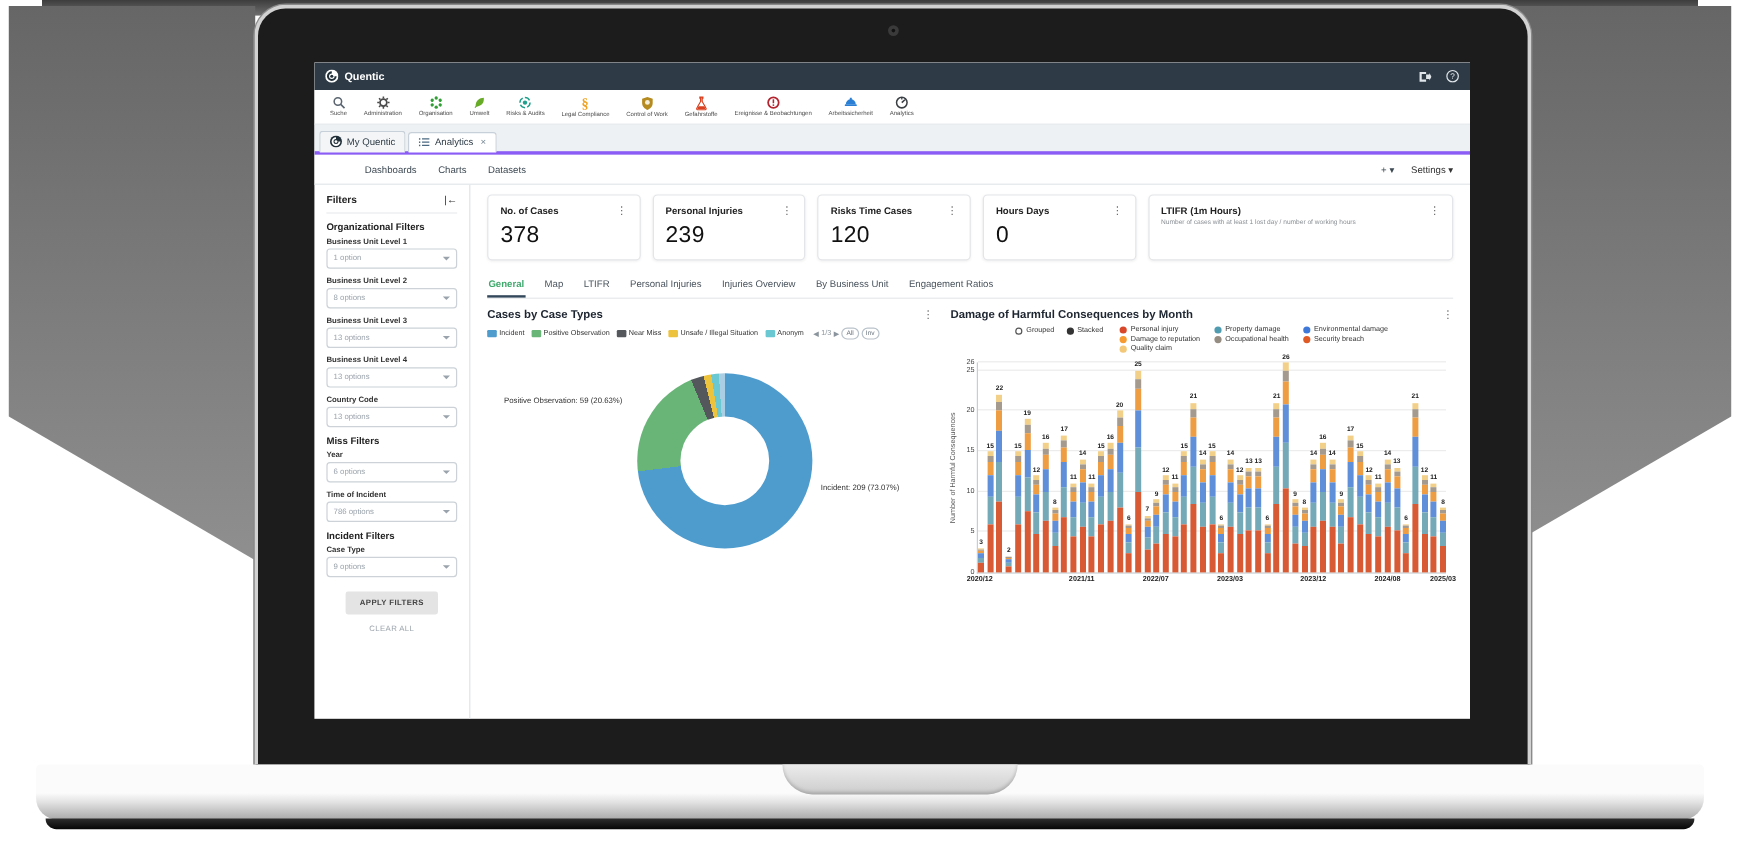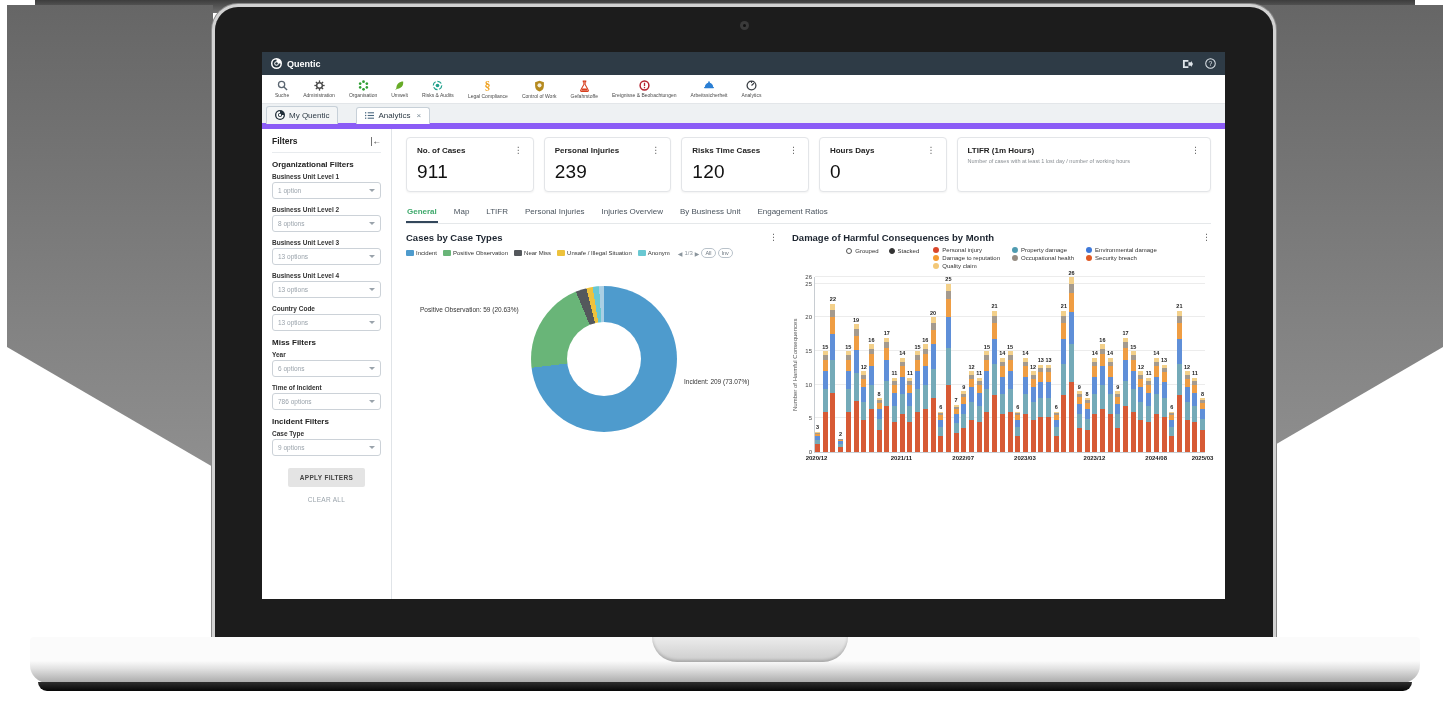--- a/index.html
+++ b/index.html
@@ -28,22 +28,22 @@
   .topbar{height:23px;background:#2e3b46;display:flex;align-items:center;padding:0 9px;flex:none;}
   .brand{display:flex;align-items:center;gap:5px;color:#fff;font-weight:bold;font-size:9px;}
   .topbar-right{margin-left:auto;display:flex;align-items:center;gap:12px;color:#dfe5ea;}
   
   .modulebar{height:28px;background:#fff;border-bottom:1px solid #e3e6e9;display:flex;align-items:center;
     padding:0 6px;flex:none;}
   .module{display:flex;flex-direction:column;align-items:center;justify-content:center;gap:1px;
     padding:0 7px;cursor:pointer;}
   .module .mlabel{font-size:5px;color:#4a4a4a;white-space:nowrap;}
   
-  .tabstrip{height:25px;background:#eef1f3;border-bottom:6px solid #8b5cf6;display:flex;
-    align-items:flex-end;padding:4px 0 0 4px;flex:none;box-sizing:border-box;gap:16px;}
+  .tabstrip{height:25px;background:#eef1f3;border-bottom:3px solid #8b5cf6;display:flex;
+    align-items:flex-end;padding:4px 0 0 4px;flex:none;box-sizing:border-box;}
   .tab{border:1px solid #c7d0d8;border-bottom:none;border-radius:3px 3px 0 0;padding:3px 8px 4px;
     font-size:8px;display:flex;align-items:center;gap:4px;background:#f3f5f6;color:#2e3b46;
     margin-right:2px;position:relative;top:1px;}
   .tab.active{background:#fff;}
   .tab .close{color:#7a8a96;font-size:8px;margin-left:2px;}
   
   .subnav{height:24px;background:#fff;border-bottom:1px solid #e2e6ea;display:flex;align-items:center;
     padding:0 14px 0 42px;gap:18px;flex:none;}
   .subnav a{color:#3c4852;text-decoration:none;font-size:8px;}
   .subnav-right{margin-left:auto;display:flex;gap:14px;align-items:center;color:#44637c;}
@@ -306,20 +306,31 @@
               <rect x="0" y="4.3" width="1.4" height="1.4"></rect>
               <rect x="0" y="7.3" width="1.4" height="1.4"></rect>
             </g>
           </svg>
         </span>
         <span>Analytics</span>
         <span class="close">×</span>
       </div>
     </div>
 
+  <div class="subnav">
+    <span id="subnav-items" style="display:flex;gap:18px;">
+        <a href="#">Dashboards</a>
+        <a href="#">Charts</a>
+        <a href="#">Datasets</a>
+      </span>
+    <span class="subnav-right">
+      <a href="#">+ ▾</a>
+      <a href="#" style="color:#333">Settings ▾</a>
+    </span>
+  </div>
 
   <div class="appbody">
     <div class="sidebar">
       <div class="sb-head">
         <span>Filters</span>
         <span style="font-weight:normal;color:#333;">|←</span>
       </div>
       <div id="filter-sections">
           <div class="sb-section">Organizational Filters</div>
           <div class="sb-field">
@@ -386,21 +397,21 @@
     </div>
 
     <div class="main">
 
       <div class="kpi-row" id="kpi-row">
           <div class="kpi">
             <div class="kpi-top">
               <span class="kpi-title">No. of Cases</span>
     <span class="kebab">⋮</span>
             </div>
-    <div class="kpi-value">911</div>
+    <div class="kpi-value">378</div>
           </div>
           <div class="kpi">
             <div class="kpi-top">
               <span class="kpi-title">Personal Injuries</span>
     <span class="kebab">⋮</span>
             </div>
     <div class="kpi-value">239</div>
           </div>
           <div class="kpi">
             <div class="kpi-top">

